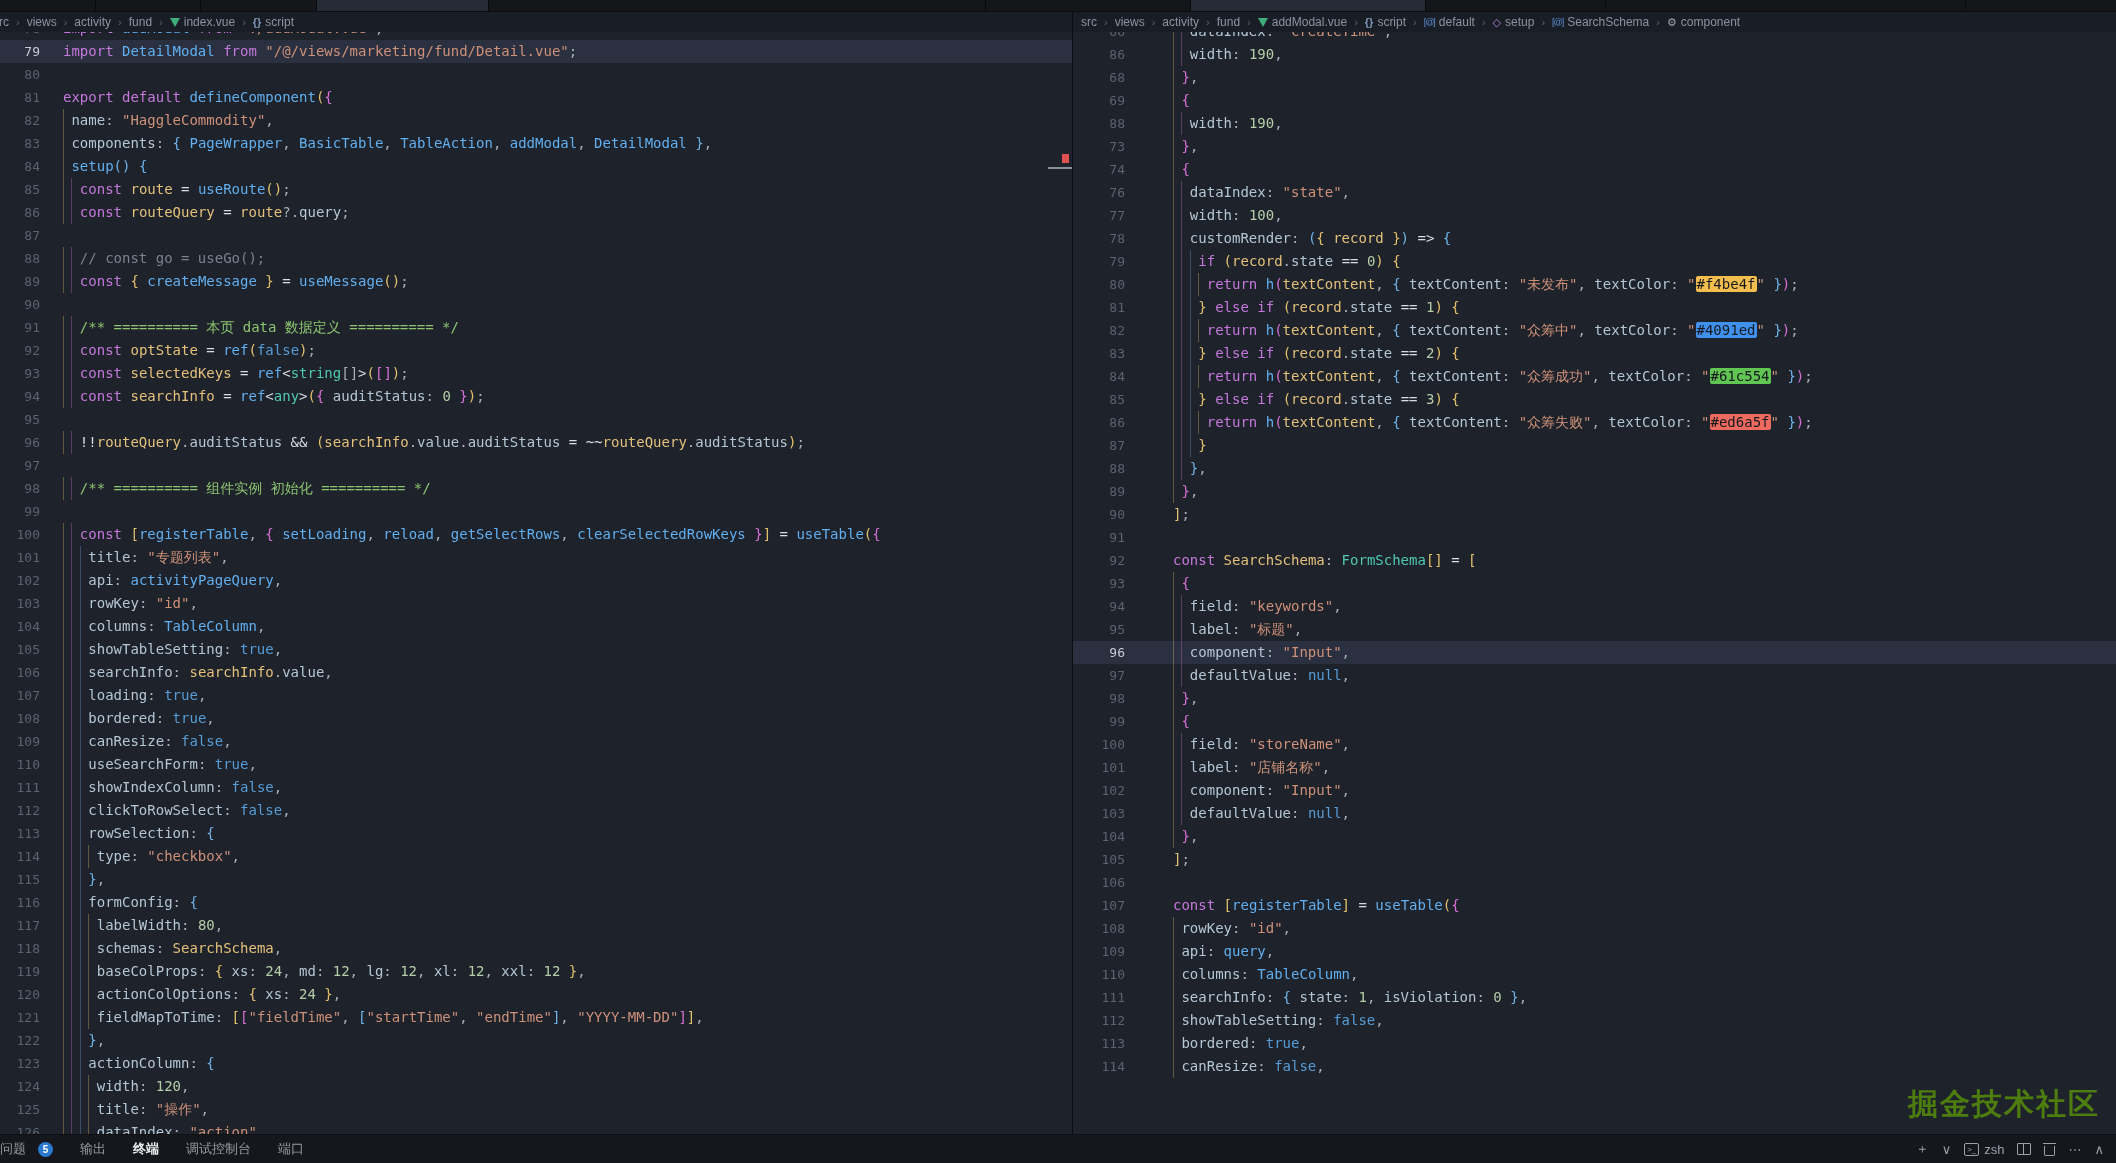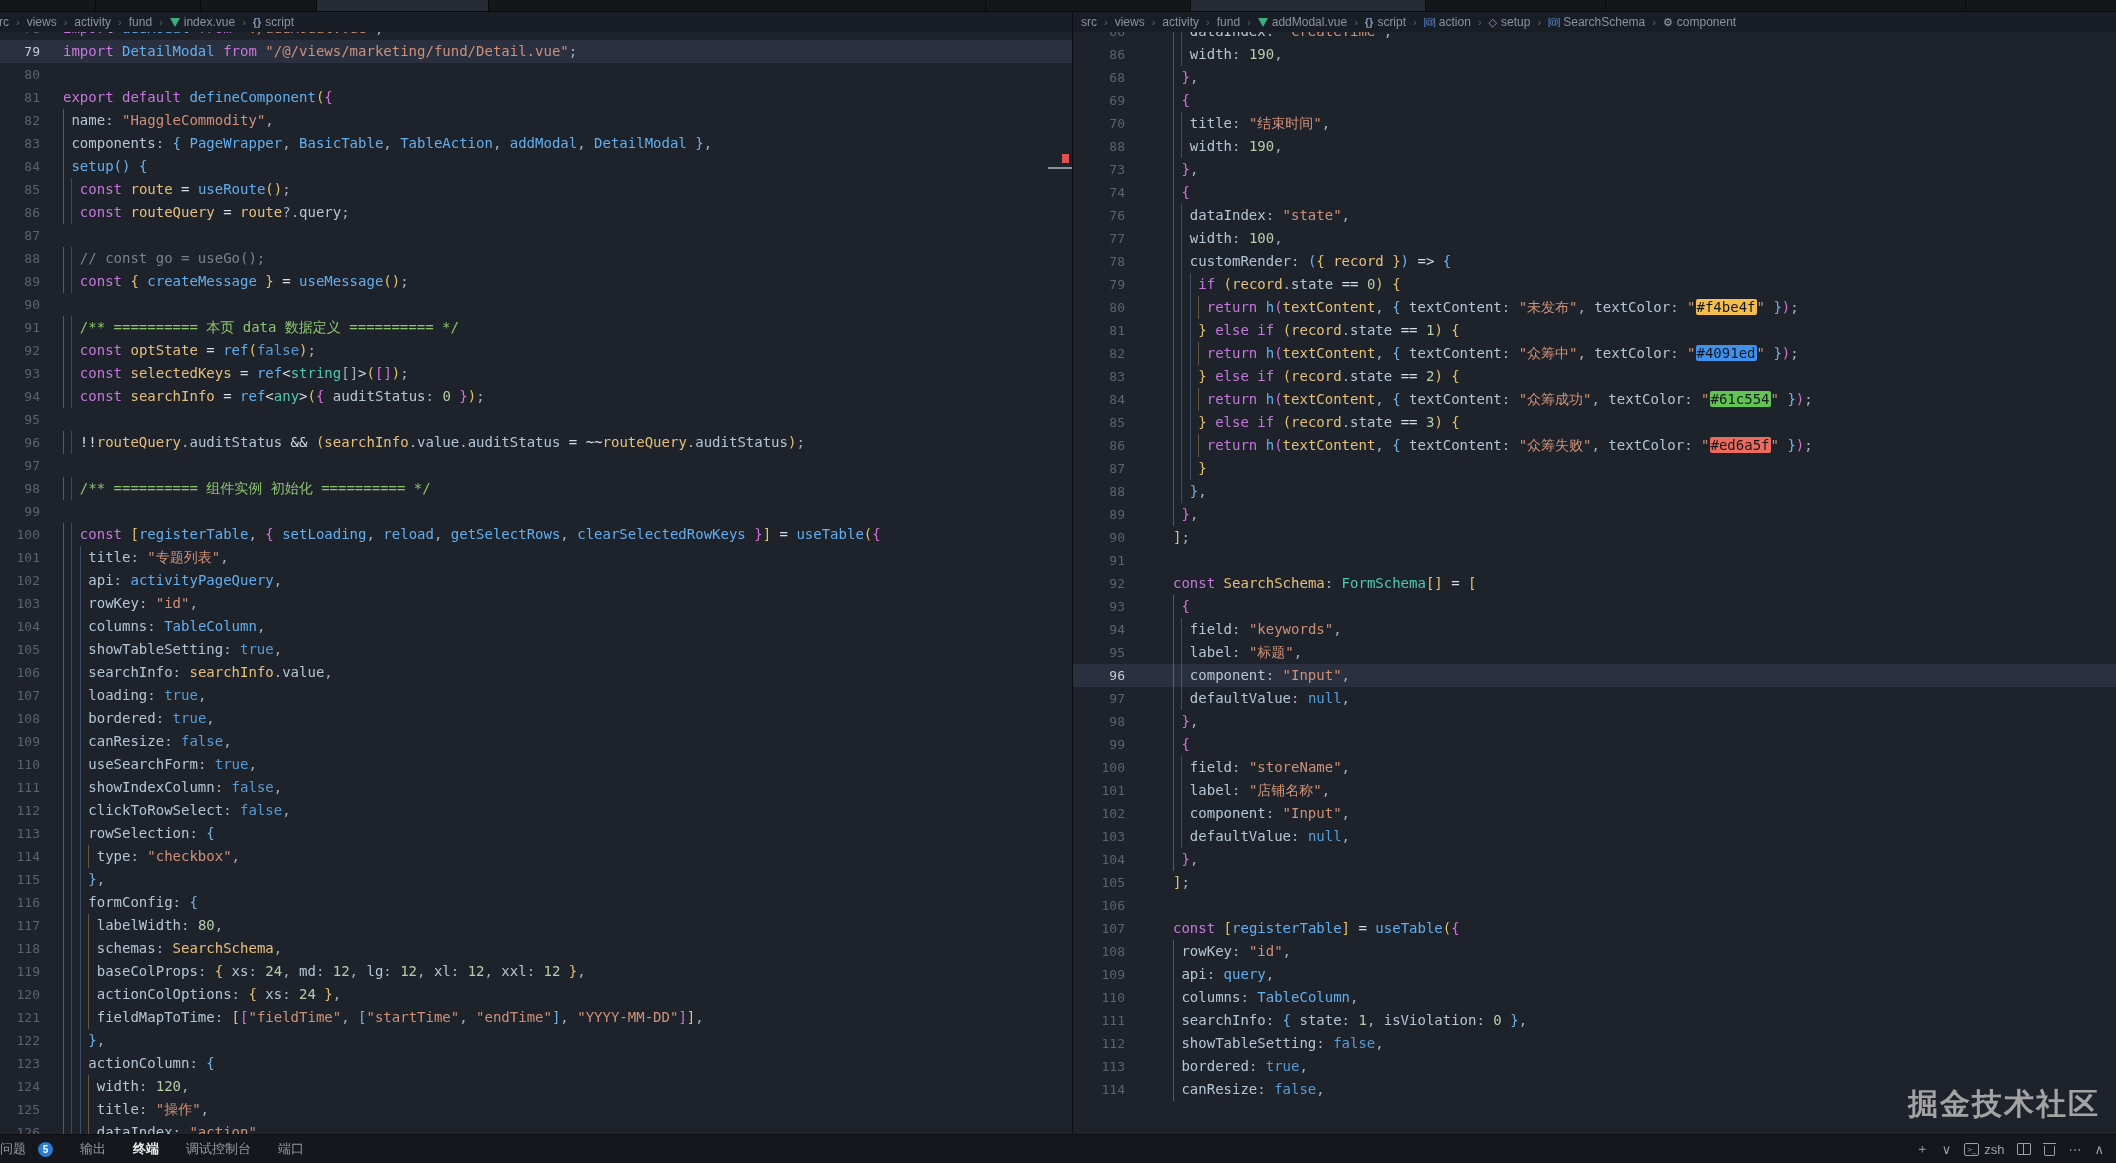--- a/index.html
+++ b/index.html
@@ -48,21 +48,21 @@
   .tk-p{color:#b4c6d4;} .tk-s{color:#ce9178;} .tk-n{color:#b5cea8;}
   .tk-d{color:#569cd6;} .tk-t{color:#4ec9b0;} .tk-c{color:#8cc570;}
   .tk-g{color:#7a828e;} .tk-o{color:#a8b0bc;} .tk-w{color:#d8dde5;}
   .tk-b1{color:#e3c06c;} .tk-b2{color:#d670d6;} .tk-b3{color:#6fb3e8;}
   .tk-sw{color:#15181e;border-radius:2px;padding:0 1px;}
   
   .ov-red{position:absolute;z-index:6;right:3px;top:142px;width:7px;height:9px;background:#e05252;}
   .ov-bar{position:absolute;z-index:6;right:0;top:155px;width:24px;height:2px;background:#8a8f98;}
   
   .watermark{position:absolute;z-index:7;right:16px;bottom:38px;font-size:30px;letter-spacing:2px;
-      color:#a3a3a3;font-weight:600;margin-top:42px;}
+      color:#4d7c0f;font-weight:600;margin-top:42px;}
   
   .panel{position:absolute;left:0;right:0;bottom:0;height:28px;background:#15171c;border-top:1px solid #0e0f12;
       display:flex;align-items:center;font-size:13px;color:#969aa3;}
   .panel-tabs{display:flex;align-items:center;gap:27px;margin-left:-6px;padding-left:6px;}
   .panel-tab{display:inline-flex;align-items:center;gap:12px;cursor:pointer;white-space:nowrap;}
   .panel-tab.active{color:#e8eaed;font-weight:bold;}
   .badge{display:inline-flex;align-items:center;justify-content:center;width:15px;height:15px;
       border-radius:50%;background:#2a7ad2;color:#fff;font-size:10px;font-weight:bold;}
   .panel-right{margin-left:auto;display:flex;align-items:center;gap:13px;margin-right:12px;color:#9aa1ac;font-size:13px;}
   .pbtn{display:inline-flex;align-items:center;gap:5px;cursor:pointer;}
@@ -201,21 +201,21 @@
             <span>addModal.vue</span>
           </span>
           <span class="bc-sep">›</span>
           <span class="bc-item">
             <span class="bc-ic ic-braces">{}</span>
             <span>script</span>
           </span>
           <span class="bc-sep">›</span>
           <span class="bc-item">
             <span class="bc-ic ic-symbol">[@]</span>
-            <span>action</span>
+            <span>default</span>
           </span>
           <span class="bc-sep">›</span>
           <span class="bc-item">
             <span class="bc-ic ic-cube">◇</span>
             <span>setup</span>
           </span>
           <span class="bc-sep">›</span>
           <span class="bc-item">
             <span class="bc-ic ic-symbol">[@]</span>
             <span>SearchSchema</span>
@@ -225,21 +225,20 @@
             <span class="bc-ic ic-wrench">⚙</span>
             <span>component</span>
           </span>
         </div>
       <div class="code-scroll">
         <div class="lines">
             <div class="line"><span class="num">66</span><span class="code"><i class="gd gd0" style="left: 48px;"></i><i class="gd gd1" style="left: 56.43px;"></i><span class="tk-o">  </span><span class="tk-p">dataIndex</span><span class="tk-o">: </span><span class="tk-s">"createTime"</span><span class="tk-o">,</span></span></div>
             <div class="line"><span class="num">86</span><span class="code"><i class="gd gd0" style="left: 48px;"></i><i class="gd gd1" style="left: 56.43px;"></i><span class="tk-o">  </span><span class="tk-p">width</span><span class="tk-o">: </span><span class="tk-n">190</span><span class="tk-o">,</span></span></div>
             <div class="line"><span class="num">68</span><span class="code"><i class="gd gd0" style="left: 48px;"></i><span class="tk-o"> </span><span class="tk-b2">}</span><span class="tk-o">,</span></span></div>
             <div class="line"><span class="num">69</span><span class="code"><i class="gd gd0" style="left: 48px;"></i><span class="tk-o"> </span><span class="tk-b2">{</span></span></div>
-            <div class="line"><span class="num">70</span><span class="code"><i class="gd gd0" style="left: 48px;"></i><i class="gd gd1" style="left: 56.43px;"></i><span class="tk-o">  </span><span class="tk-p">title</span><span class="tk-o">: </span><span class="tk-s">"结束时间"</span><span class="tk-o">,</span></span></div>
             <div class="line"><span class="num">88</span><span class="code"><i class="gd gd0" style="left: 48px;"></i><i class="gd gd1" style="left: 56.43px;"></i><span class="tk-o">  </span><span class="tk-p">width</span><span class="tk-o">: </span><span class="tk-n">190</span><span class="tk-o">,</span></span></div>
             <div class="line"><span class="num">73</span><span class="code"><i class="gd gd0" style="left: 48px;"></i><span class="tk-o"> </span><span class="tk-b2">}</span><span class="tk-o">,</span></span></div>
             <div class="line"><span class="num">74</span><span class="code"><i class="gd gd0" style="left: 48px;"></i><span class="tk-o"> </span><span class="tk-b2">{</span></span></div>
             <div class="line"><span class="num">76</span><span class="code"><i class="gd gd0" style="left: 48px;"></i><i class="gd gd1" style="left: 56.43px;"></i><span class="tk-o">  </span><span class="tk-p">dataIndex</span><span class="tk-o">: </span><span class="tk-s">"state"</span><span class="tk-o">,</span></span></div>
             <div class="line"><span class="num">77</span><span class="code"><i class="gd gd0" style="left: 48px;"></i><i class="gd gd1" style="left: 56.43px;"></i><span class="tk-o">  </span><span class="tk-p">width</span><span class="tk-o">: </span><span class="tk-n">100</span><span class="tk-o">,</span></span></div>
             <div class="line"><span class="num">78</span><span class="code"><i class="gd gd0" style="left: 48px;"></i><i class="gd gd1" style="left: 56.43px;"></i><span class="tk-o">  </span><span class="tk-p">customRender</span><span class="tk-o">: </span><span class="tk-b3">(</span><span class="tk-b1">{ </span><span class="tk-v">record</span><span class="tk-b1"> }</span><span class="tk-b3">)</span><span class="tk-w"> =&gt; </span><span class="tk-b3">{</span></span></div>
             <div class="line"><span class="num">79</span><span class="code"><i class="gd gd0" style="left: 48px;"></i><i class="gd gd1" style="left: 56.43px;"></i><i class="gd gd2" style="left: 64.86px;"></i><span class="tk-o">   </span><span class="tk-k">if</span><span class="tk-o"> </span><span class="tk-b1">(</span><span class="tk-v">record</span><span class="tk-o">.</span><span class="tk-p">state</span><span class="tk-w"> == </span><span class="tk-n">0</span><span class="tk-b1">)</span><span class="tk-o"> </span><span class="tk-b1">{</span></span></div>
             <div class="line"><span class="num">80</span><span class="code"><i class="gd gd0" style="left: 48px;"></i><i class="gd gd1" style="left: 56.43px;"></i><i class="gd gd2" style="left: 64.86px;"></i><i class="gd gd0" style="left: 73.29px;"></i><span class="tk-o">    </span><span class="tk-k">return</span><span class="tk-o"> </span><span class="tk-f">h</span><span class="tk-b2">(</span><span class="tk-v">textContent</span><span class="tk-o">, </span><span class="tk-b3">{ </span><span class="tk-p">textContent</span><span class="tk-o">: </span><span class="tk-s">"未发布"</span><span class="tk-o">, </span><span class="tk-p">textColor</span><span class="tk-o">: </span><span class="tk-s">"</span><span class="tk-sw" style="background: rgb(244, 190, 79);">#f4be4f</span><span class="tk-s">"</span><span class="tk-b3"> }</span><span class="tk-b2">)</span><span class="tk-o">;</span></span></div>
             <div class="line"><span class="num">81</span><span class="code"><i class="gd gd0" style="left: 48px;"></i><i class="gd gd1" style="left: 56.43px;"></i><i class="gd gd2" style="left: 64.86px;"></i><span class="tk-o">   </span><span class="tk-b1">}</span><span class="tk-o"> </span><span class="tk-k">else if</span><span class="tk-o"> </span><span class="tk-b1">(</span><span class="tk-v">record</span><span class="tk-o">.</span><span class="tk-p">state</span><span class="tk-w"> == </span><span class="tk-n">1</span><span class="tk-b1">)</span><span class="tk-o"> </span><span class="tk-b1">{</span></span></div>
             <div class="line"><span class="num">82</span><span class="code"><i class="gd gd0" style="left: 48px;"></i><i class="gd gd1" style="left: 56.43px;"></i><i class="gd gd2" style="left: 64.86px;"></i><i class="gd gd0" style="left: 73.29px;"></i><span class="tk-o">    </span><span class="tk-k">return</span><span class="tk-o"> </span><span class="tk-f">h</span><span class="tk-b2">(</span><span class="tk-v">textContent</span><span class="tk-o">, </span><span class="tk-b3">{ </span><span class="tk-p">textContent</span><span class="tk-o">: </span><span class="tk-s">"众筹中"</span><span class="tk-o">, </span><span class="tk-p">textColor</span><span class="tk-o">: </span><span class="tk-s">"</span><span class="tk-sw" style="background: rgb(64, 145, 237);">#4091ed</span><span class="tk-s">"</span><span class="tk-b3"> }</span><span class="tk-b2">)</span><span class="tk-o">;</span></span></div>

